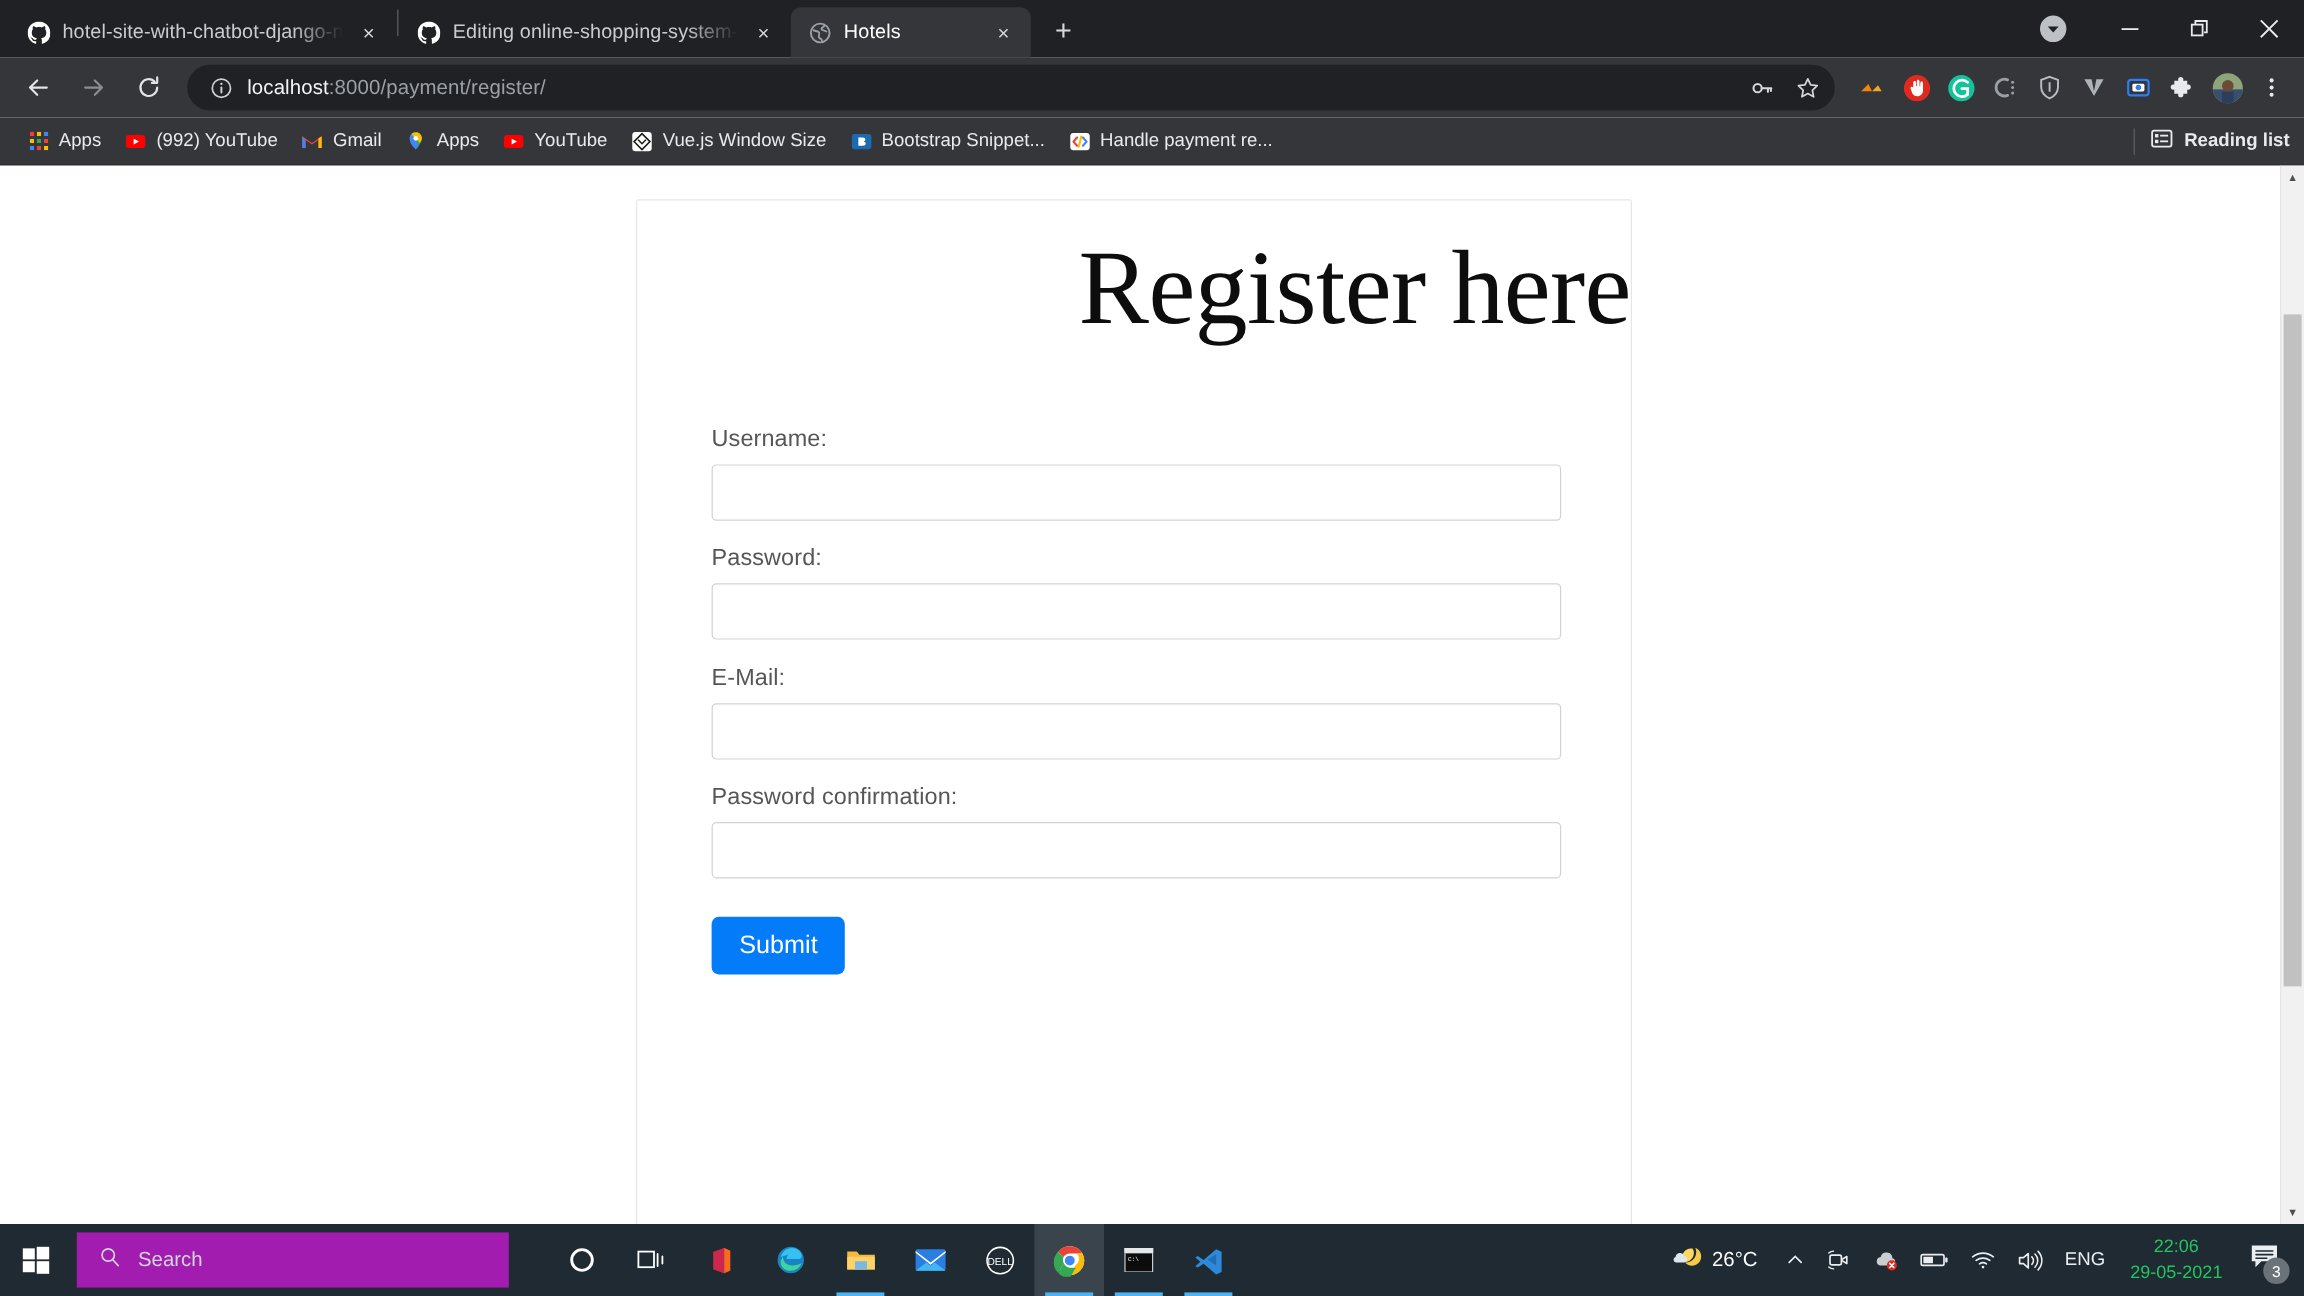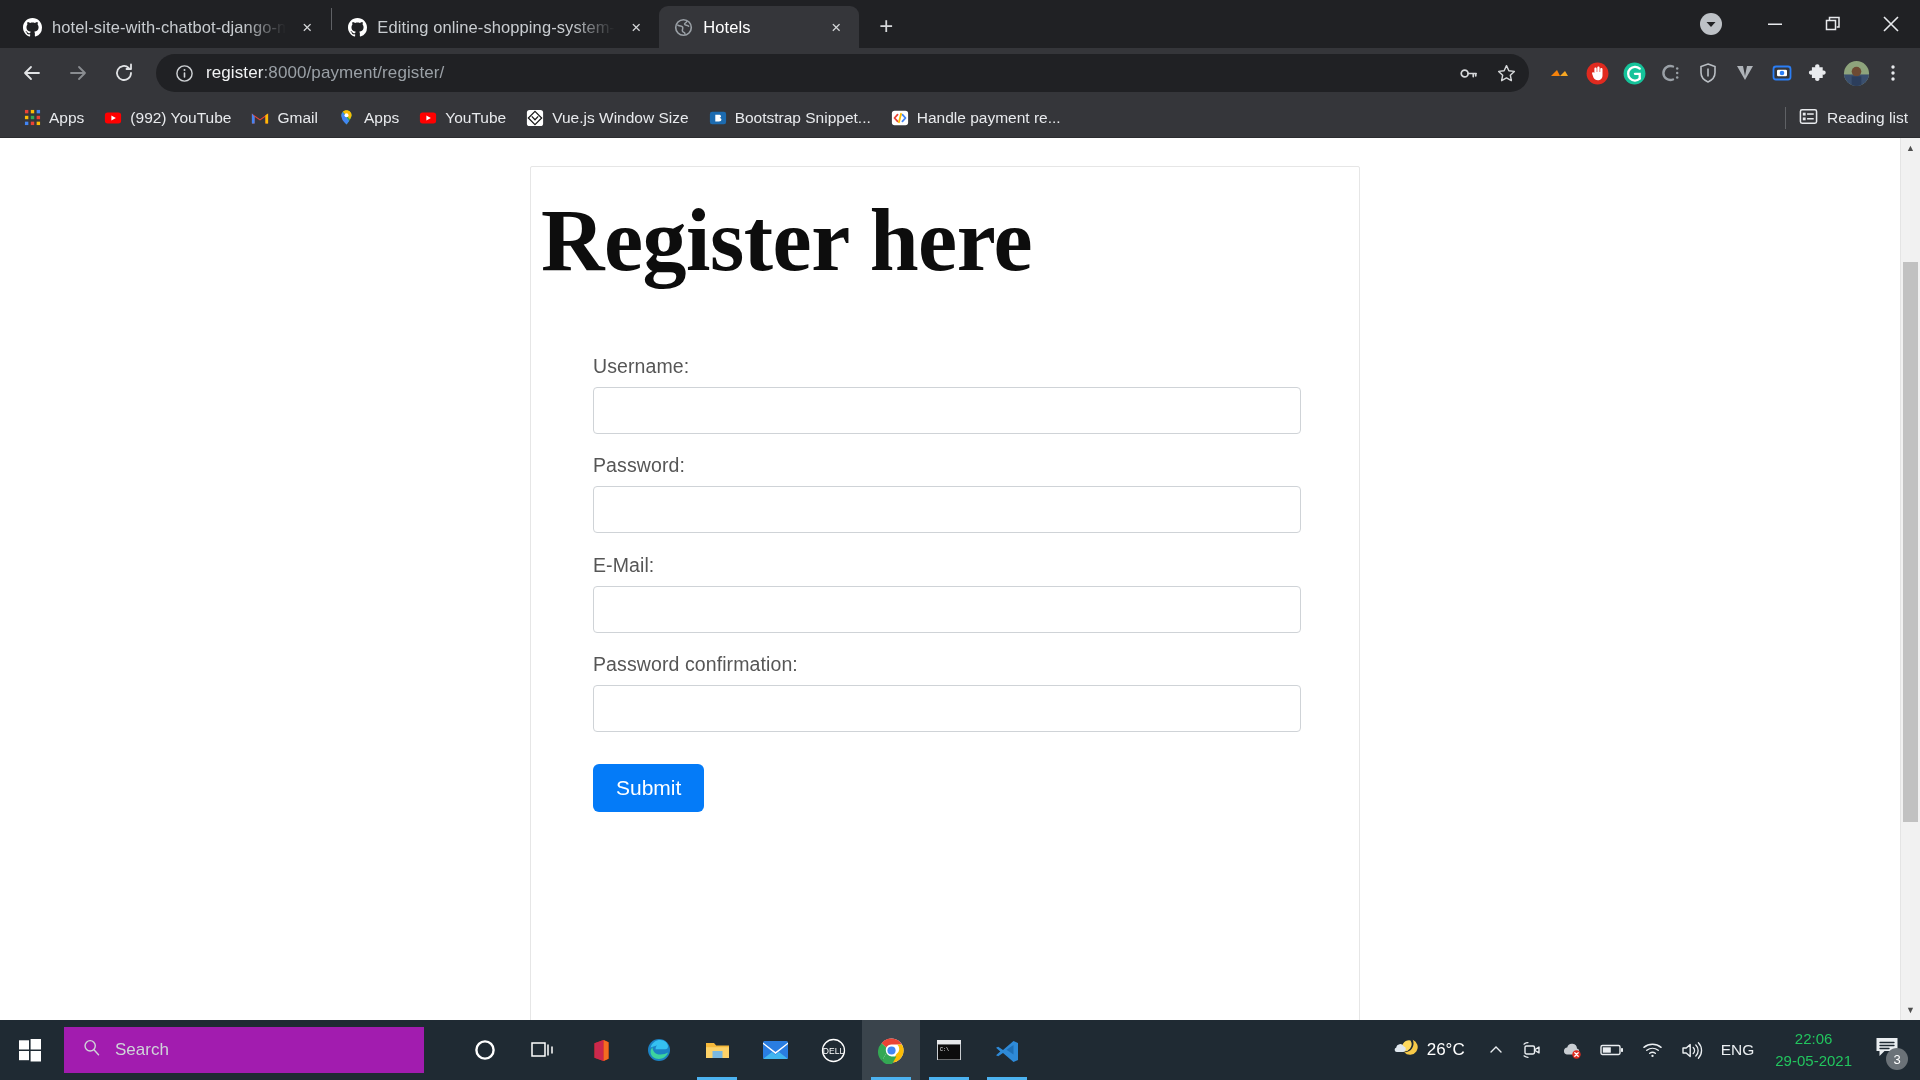--- a/index.html
+++ b/index.html
@@ -101,35 +101,37 @@
     gap: 2px;
     border-bottom: 1px solid #2b2c2f;
     position: relative;
   }
   .bm { display:flex; align-items:center; gap:8px; padding:5px 9px; border-radius:4px; color:#e8eaed; font-size:15.5px; white-space:nowrap;}
   .bm .bmico { width:18px; height:18px; flex:0 0 18px; display:flex; align-items:center; justify-content:center;}
   .reading {
     position:absolute; right:12px; top:0; height:40px;
     display:flex; align-items:center; gap:9px; color:#e8eaed; font-size:15.5px;
     padding-left:14px;
+    font-weight:bold;
   }
   .reading:before { content:""; position:absolute; left:0; top:9px; width:1px; height:22px; background:#5f6165; }
 
   
   .viewport { position:relative; height: 882px; background:#fff; overflow:hidden; }
   .pagecard {
     position:absolute; left:530px; top:28px; width:830px; min-height:860px;
     background:#fff; border:1px solid #e6e6e6; border-radius:2px;
   }
   .page-h1 {
     font-family:"Liberation Serif", serif;
     font-size:88px; line-height:1;
-    color:#0d0d0d; font-weight:700;
+    color:#0d0d0d; font-weight:400;
     padding: 30px 0 0 10px;
     letter-spacing:-.5px;
+    text-align:right;
   }
   .form { padding: 70px 0 0 62px; width: 712px; }
   .fgroup { margin-bottom: 20px; }
   .flabel { display:block; font-size:19.5px; color:#565656; margin-bottom:9px; letter-spacing:.1px; }
   .finput {
     display:block; width:708px; height:47px;
     border:1px solid #cfd3d7; border-radius:4px;
     background:#fff; outline:none;
     font-size:17px; color:#495057; padding:0 12px;
     font-family:"Liberation Sans", sans-serif;
@@ -269,21 +271,21 @@
     </div>
 
     <div class="omnibox">
       <span class="infoicon">
         <svg width="19" height="19" viewBox="0 0 20 20">
             <circle cx="10" cy="10" r="8" fill="none" stroke="#cfd2d5" stroke-width="1.5"></circle>
             <circle cx="10" cy="6.2" r="1.05" fill="#cfd2d5"></circle>
             <rect x="9.15" y="8.6" width="1.7" height="6" rx=".8" fill="#cfd2d5"></rect>
           </svg>
       </span>
-      <span class="urltext"><span class="host">register</span><span>:8000/payment/register/</span></span>
+      <span class="urltext"><span class="host">localhost</span><span>:8000/payment/register/</span></span>
       <span class="omniactions">
         <span class="omni-ic">
           <svg width="21" height="21" viewBox="0 0 22 22">
               <circle cx="7" cy="11" r="3.6" fill="none" stroke="#d6d8da" stroke-width="1.8"></circle>
               <path d="M10.6 11H19M16 11v3.2M18.6 11v2.4" stroke="#d6d8da" stroke-width="1.8" stroke-linecap="round"></path>
             </svg>
         </span>
         <span class="omni-ic">
           <svg width="21" height="21" viewBox="0 0 22 22">
               <path d="M11 2.8l2.5 5.3 5.7.7-4.2 4 1.1 5.7L11 15.7 5.9 18.5 7 12.8 2.8 8.8l5.7-.7z" fill="none" stroke="#d6d8da" stroke-width="1.5" stroke-linejoin="round"></path>

